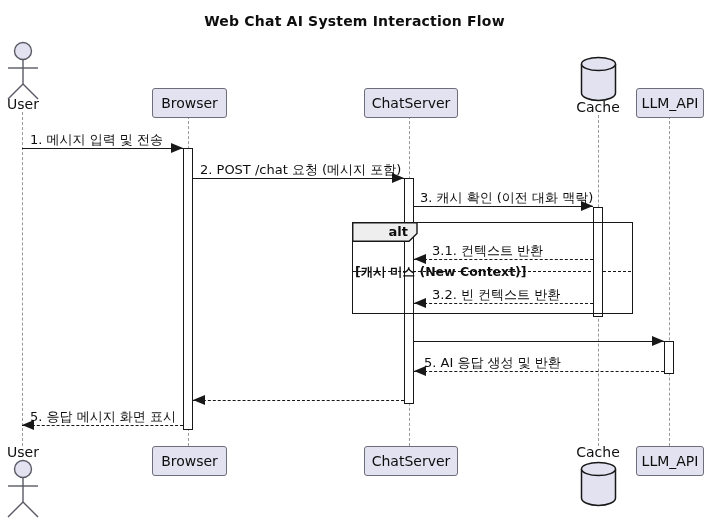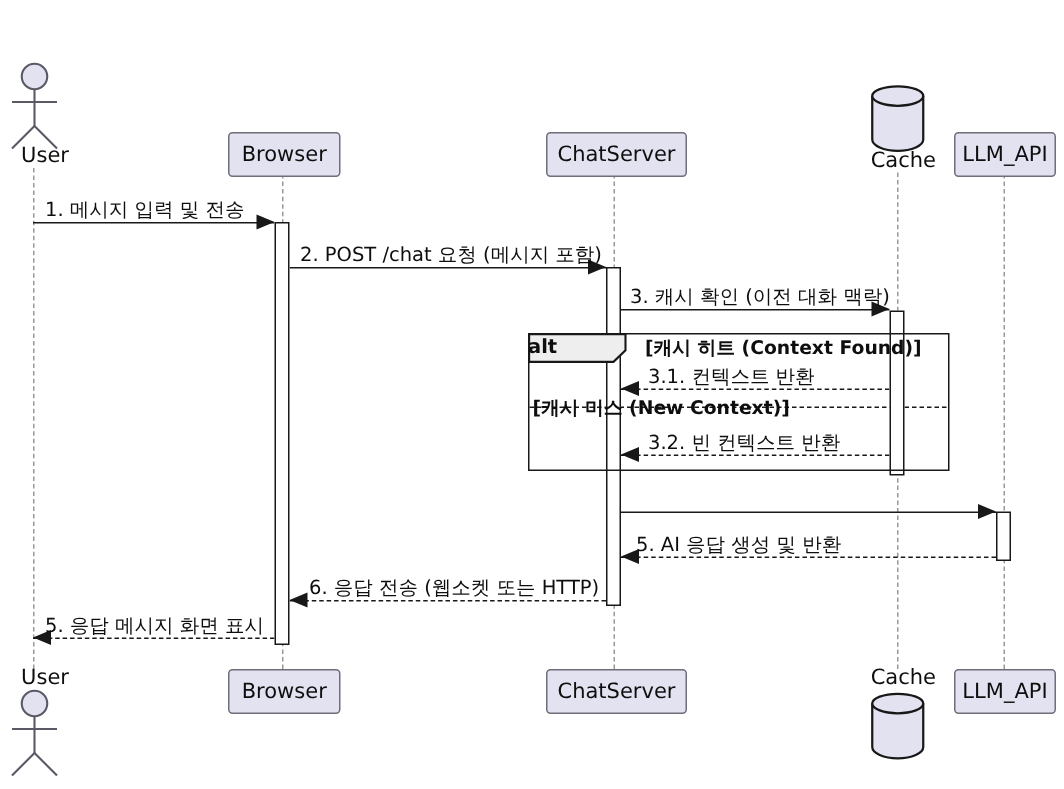--- a/index.html
+++ b/index.html
@@ -6,45 +6,46 @@
   #stage{
     position:relative;width:709px;height:526px;background:var(--background,#fff);
     font-family:"DejaVu Sans","Liberation Sans",sans-serif;color:#0e0e0e;overflow:hidden;
   }
   .title{position:absolute;top:13px;left:0;width:100%;text-align:center;
     font-size:14px;font-weight:bold;letter-spacing:.2px;}
   .ll{position:absolute;width:0;border-left:1px dashed var(--lifeline,#999);z-index:1;}
   .pbox{position:absolute;background:var(--participant-fill,#E2E2F0);
     border:1px solid var(--participant-border,#6e6e7a);border-radius:3px;
     display:flex;align-items:center;justify-content:center;font-size:14px;z-index:2;}
-  .plabel{position:absolute;font-size:14px;text-align:right;z-index:2;}
+  .plabel{position:absolute;font-size:14px;text-align:center;z-index:2;}
   .actor-svg,.db-svg{position:absolute;z-index:2;}
   .act{position:absolute;width:8px;background:#fff;border:1px solid var(--line,#181818);z-index:4;}
   .ln{position:absolute;height:0;z-index:3;}
   .solid{border-top:1.2px solid var(--line,#181818);}
   .dash{border-top:1.2px dashed var(--line,#181818);}
   .ah{position:absolute;width:0;height:0;z-index:4;
     border-top:5px solid transparent;border-bottom:5px solid transparent;}
   .ah-r{border-left:12px solid var(--line,#181818);}
   .ah-l{border-right:12px solid var(--line,#181818);}
   .msg{position:absolute;font-size:13px;white-space:nowrap;z-index:6;}
   .alt-box{position:absolute;left:352px;top:222px;width:279px;height:90px;
     border:1.3px solid var(--line,#181818);z-index:5;background:transparent;}
-  .alt-operator{position:absolute;left:352px;top:224px;width:56px;text-align:left;
+  .alt-operator{position:absolute;left:352px;top:224px;width:56px;text-align:right;
     font-size:13px;font-weight:bold;z-index:6;}
   .guard{position:absolute;font-size:12.5px;font-weight:bold;white-space:nowrap;z-index:6;}
   .alt-divider{position:absolute;left:353px;top:271px;width:278px;height:0;
     border-top:1px dashed var(--line,#181818);z-index:3;}
   svg{display:block;}
 </style>
 </head>
 <body>
 
 <div id="stage">
 
+  <div class="title">Web Chat AI System Interaction Flow</div>
 
   <div class="ll" style="left:22px;top:112px;height:334px"></div>
   <div class="ll" style="left:188px;top:116px;height:330px"></div>
   <div class="ll" style="left:409px;top:116px;height:330px"></div>
   <div class="ll" style="left:598px;top:115px;height:331px"></div>
   <div class="ll" style="left:669px;top:116px;height:330px"></div>
 
   <svg class="actor-svg" style="left:3px;top:41px" width="40" height="60" viewBox="0 0 40 60">
     <circle cx="20" cy="10" r="8.5" fill="#E2E2F0" stroke="#5a5a66" stroke-width="1.4"></circle>
     <line x1="20" y1="18.5" x2="20" y2="43" stroke="#5a5a66" stroke-width="1.4"></line>
@@ -75,21 +76,20 @@
   <div class="act" style="left:183px;top:148px;height:280px"></div>
   <div class="act" style="left:404px;top:178px;height:224px"></div>
   <div class="act" style="left:593px;top:207px;height:108px"></div>
   <div class="act" style="left:664px;top:341px;height:31px"></div>
 
   <div class="alt-box"></div>
   <svg style="position:absolute;left:352px;top:222px;z-index:5" width="66" height="20" viewBox="0 0 66 20">
     <path d="M0.75 0.75 H65 V11.5 L57 19.25 H0.75 Z" fill="#EEEEEE" stroke="#181818" stroke-width="1.4"></path>
   </svg>
   <div class="alt-operator">alt</div>
-  <div class="guard" style="left:430px;top:224px">[캐시 히트 (Context Found)]</div>
   <div class="alt-divider"></div>
   <div class="guard" style="left:355px;top:264px">[캐시 미스 (New Context)]</div>
 
   <div class="msg" style="left:30px;top:131px">1. 메시지 입력 및 전송</div>
   <div class="ln solid" style="left:22px;top:148px;width:161px"></div>
   <div class="ah ah-r" style="left:171px;top:143px"></div>
 
   <div class="msg" style="left:200px;top:161px">2. POST /chat 요청 (메시지 포함)</div>
   <div class="ln solid" style="left:193px;top:178px;width:211px"></div>
   <div class="ah ah-r" style="left:392px;top:173px"></div>
@@ -106,21 +106,20 @@
   <div class="ln dash" style="left:414px;top:303px;width:179px"></div>
   <div class="ah ah-l" style="left:414px;top:298px"></div>
 
   <div class="ln solid" style="left:414px;top:341px;width:250px"></div>
   <div class="ah ah-r" style="left:652px;top:336px"></div>
 
   <div class="msg" style="left:424px;top:354px">5. AI 응답 생성 및 반환</div>
   <div class="ln dash" style="left:414px;top:371px;width:250px"></div>
   <div class="ah ah-l" style="left:414px;top:366px"></div>
 
-  <div class="msg" style="left:206px;top:383px">6. 응답 전송 (웹소켓 또는 HTTP)</div>
   <div class="ln dash" style="left:193px;top:400px;width:211px"></div>
   <div class="ah ah-l" style="left:193px;top:395px"></div>
 
   <div class="msg" style="left:30px;top:408px">5. 응답 메시지 화면 표시</div>
   <div class="ln dash" style="left:22px;top:425px;width:161px"></div>
   <div class="ah ah-l" style="left:22px;top:420px"></div>
 
   <div class="plabel" style="left:0;top:444px;width:46px">User</div>
   <svg class="actor-svg" style="left:3px;top:459px" width="40" height="60" viewBox="0 0 40 60">
     <circle cx="20" cy="10" r="8.5" fill="#E2E2F0" stroke="#5a5a66" stroke-width="1.4"></circle>

